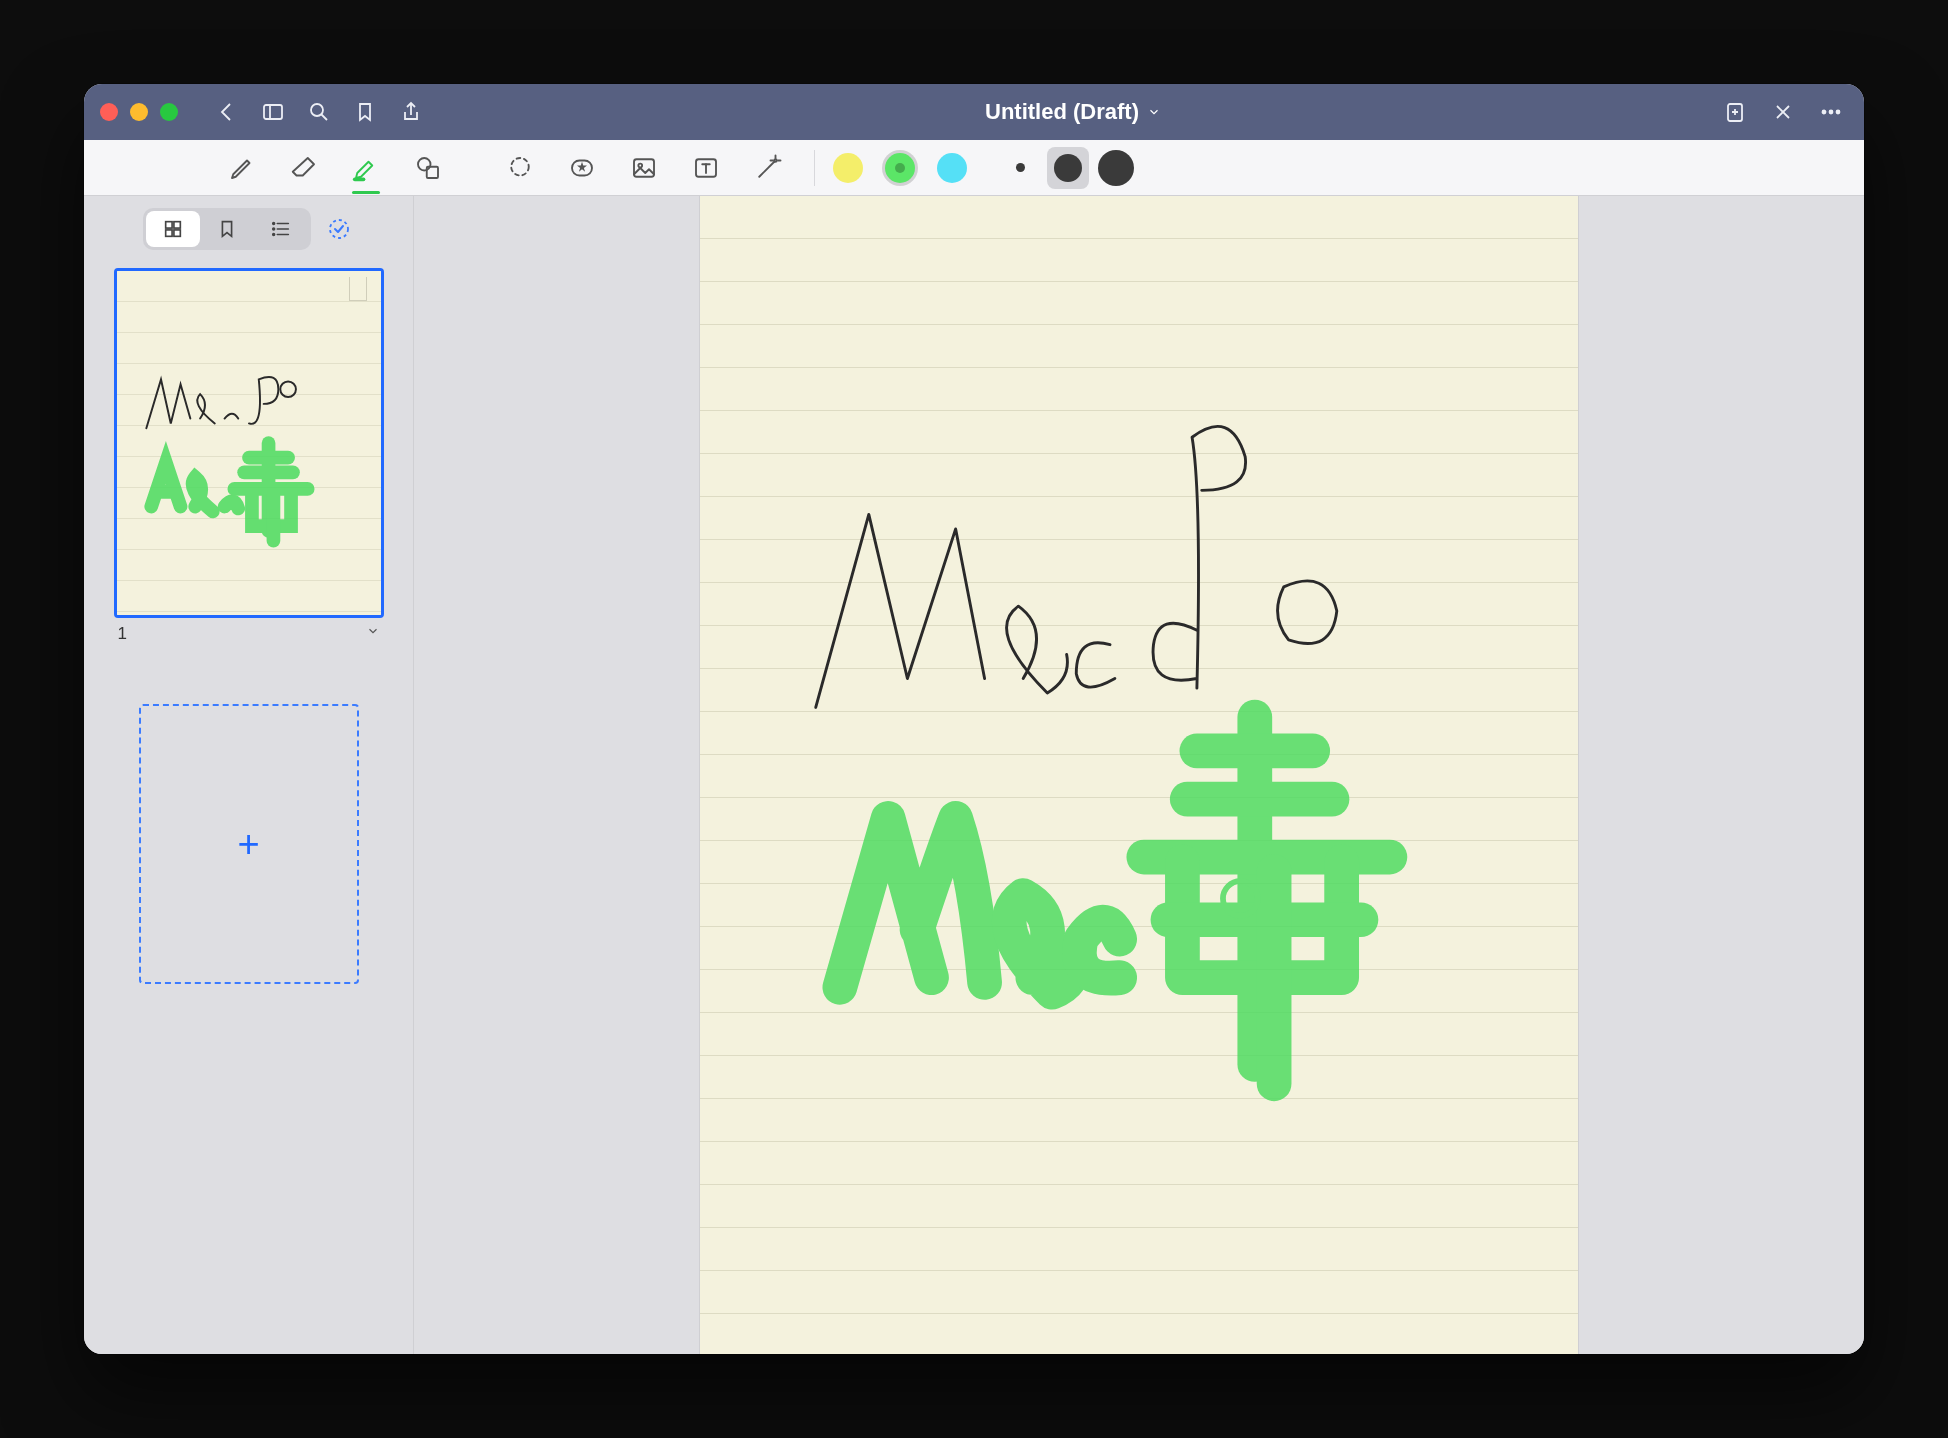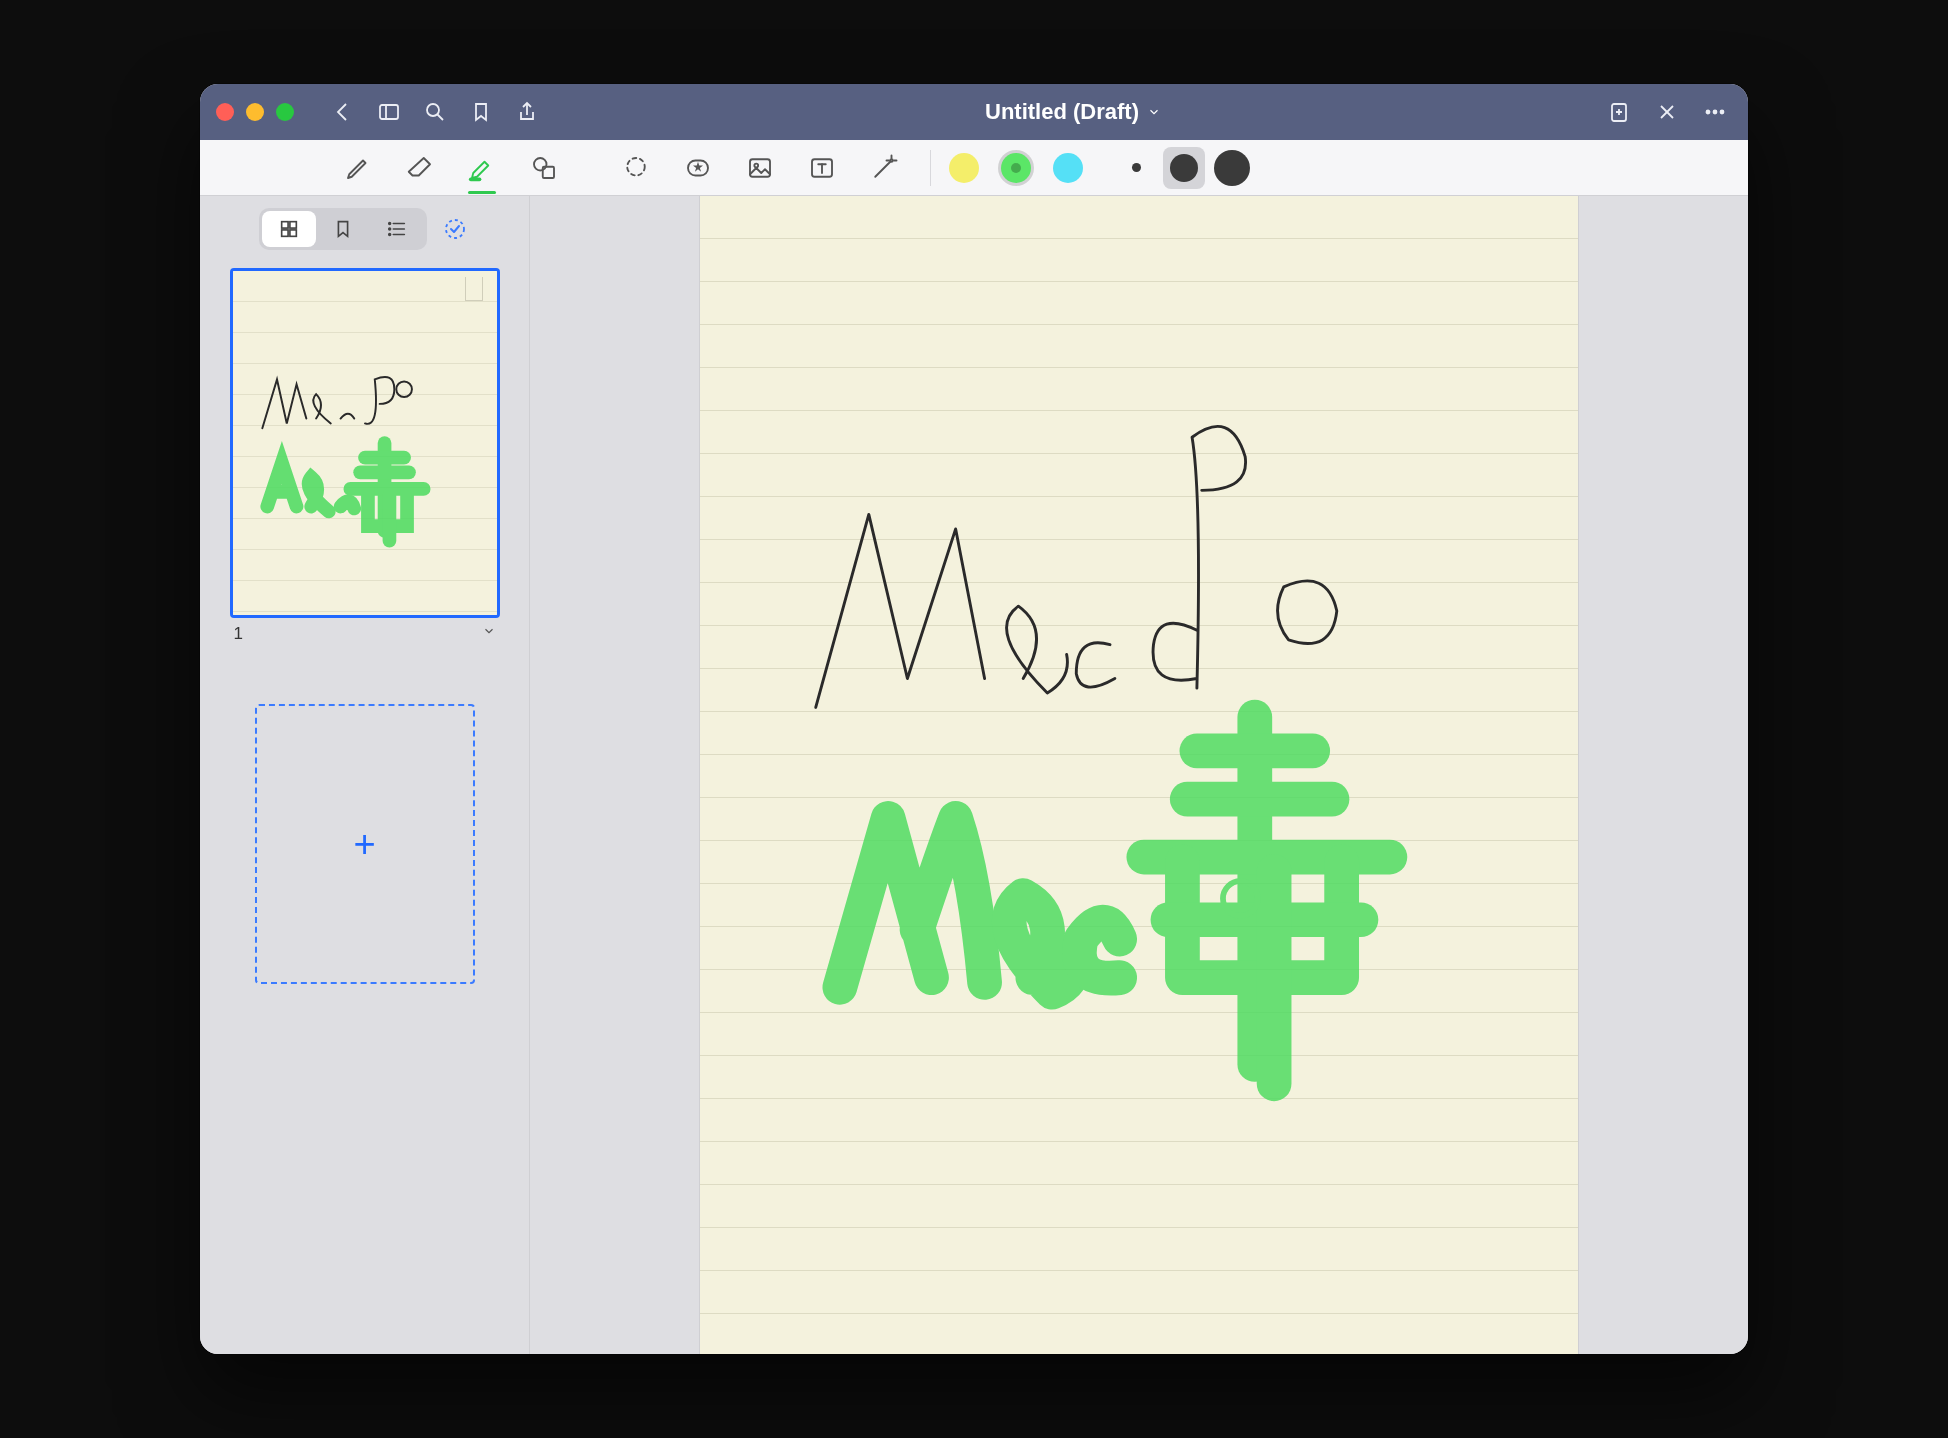--- a/index.html
+++ b/index.html
@@ -7,21 +7,21 @@
   body {
     background: #0d0d0d;
     font-family: -apple-system, BlinkMacSystemFont, "Helvetica Neue", Arial, sans-serif;
     display: flex;
     align-items: center;
     justify-content: center;
     width: 1948px;
     height: 1438px;
   }
   .window {
-    width: 1548px;
+    width: 1780px;
     height: 1270px;
     background: #dedee2;
     border-radius: 18px;
     overflow: hidden;
     box-shadow: 0 40px 80px rgba(0,0,0,0.6), 0 0 0 1px rgba(0,0,0,0.3);
     display: flex;
     flex-direction: column;
   }
   
   .titlebar {

